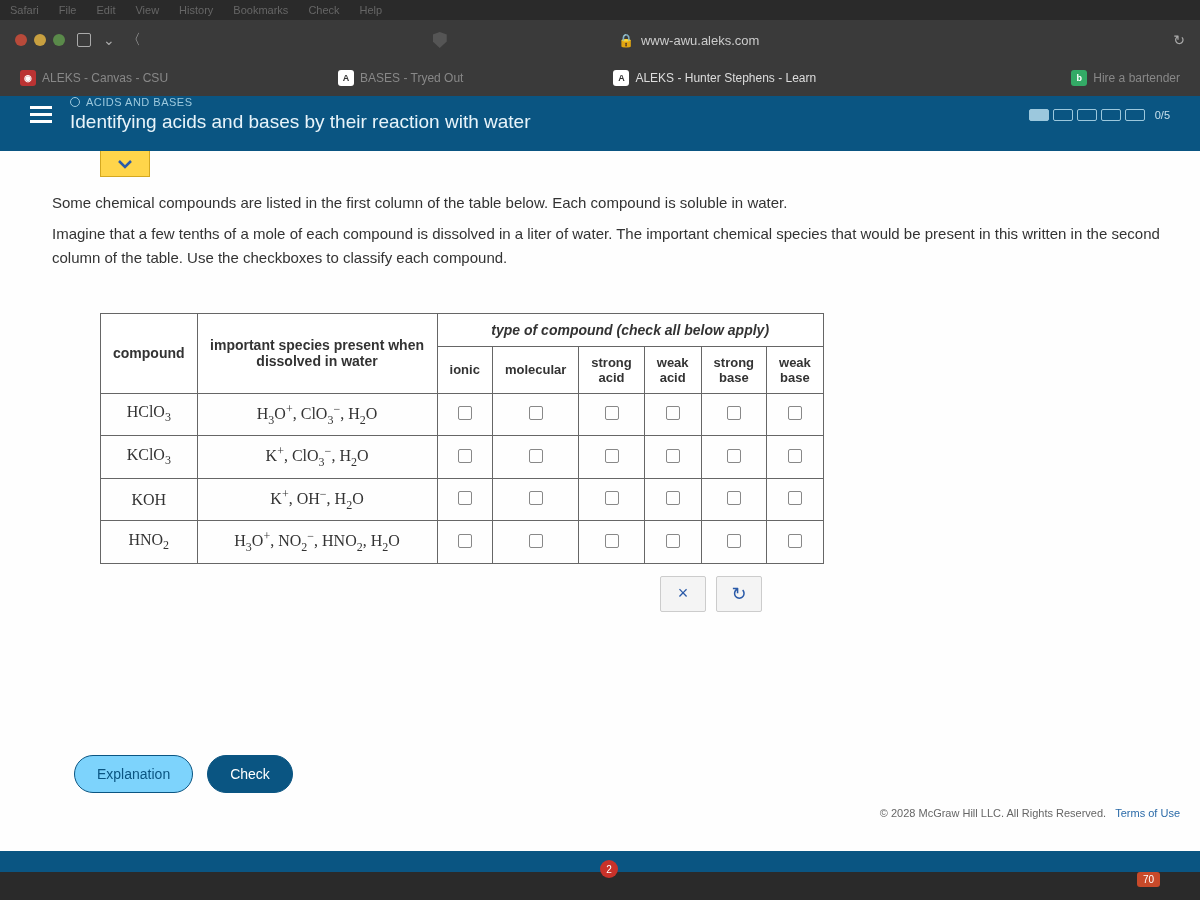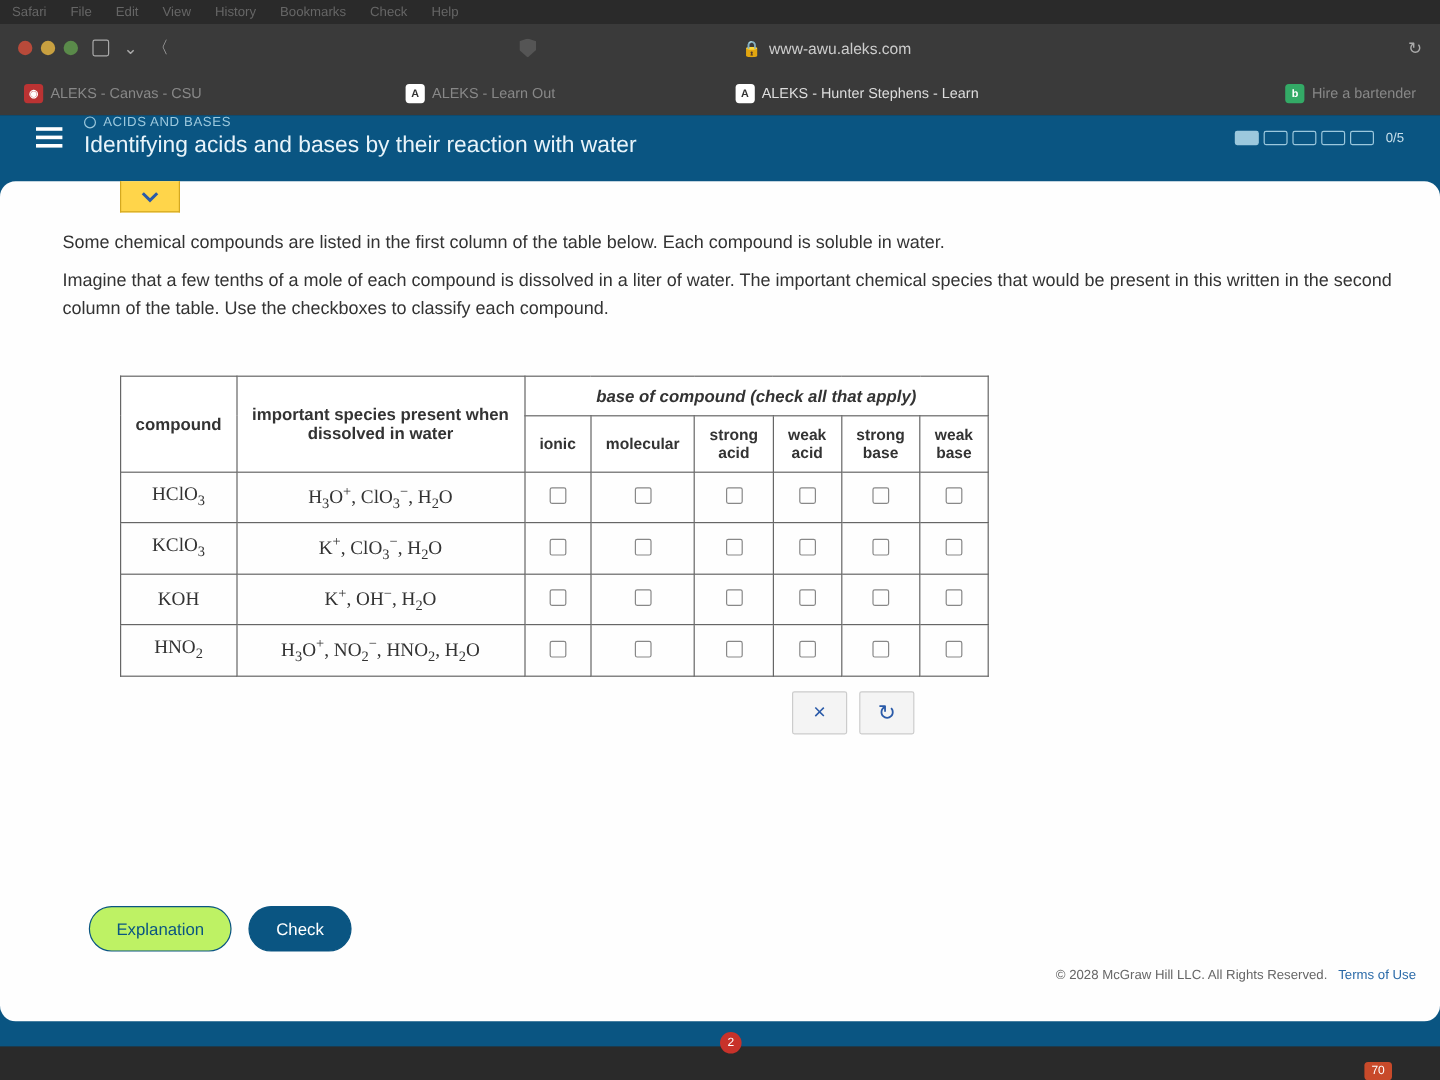--- a/index.html
+++ b/index.html
@@ -78,21 +78,20 @@
     .progress { margin-left: auto; display: flex; align-items: center; gap: 4px; }
     .pbox { width: 20px; height: 12px; border: 1.5px solid #9cc8dd; border-radius: 2px; }
     .pbox.fill { background: #9cc8dd; }
     .plabel { color: #c8e0ec; font-size: 11px; margin-left: 6px; }
     .panel {
       background: #fefefe;
       margin: 0 0 0 0;
       min-height: 700px;
       padding: 0;
       position: relative;
-      border-radius: 13px;
     }
     .expand-btn {
       position: absolute;
       top: 0;
       left: 100px;
       width: 50px;
       height: 26px;
       background: #ffd54a;
       border: 1px solid #d4a820;
       border-top: none;
@@ -126,25 +125,25 @@
     .colh { font-size: 13px; }
     .compound-cell { font-family: 'Times New Roman', serif; font-size: 16px; padding: 10px 18px; }
     .species-cell { font-family: 'Times New Roman', serif; font-size: 16px; padding: 10px 22px; white-space: nowrap; }
     .ck { width: 14px; height: 14px; border: 1.5px solid #888; border-radius: 2px; display: inline-block; cursor: pointer; }
     .sub { font-size: 0.75em; vertical-align: sub; }
     .sup { font-size: 0.75em; vertical-align: super; }
     .toolbtns { display: flex; gap: 10px; margin-left: 660px; margin-top: 12px; }
     .tbtn { width: 46px; height: 36px; border: 1px solid #ccc; background: #f4f4f4; display: flex; align-items: center; justify-content: center; cursor: pointer; color: #2a5aa8; font-size: 18px; border-radius: 2px; }
     .footer-btns { position: absolute; bottom: 58px; left: 74px; display: flex; gap: 14px; }
     .fbtn { padding: 10px 22px; border-radius: 20px; font-size: 14px; cursor: pointer; border: 1px solid #0a5582; }
-    .fbtn.light { background: #bef264; color: #0a5582; }
+    .fbtn.light { background: #7dd3fc; color: #0a5582; }
     .fbtn.dark { background: #0a5582; color: #fff; }
     .copyright { position: absolute; bottom: 32px; right: 20px; font-size: 11px; color: #666; }
     .copyright a { color: #2a6aa8; text-decoration: none; margin-left: 6px; }
-    .bottomchrome { position: absolute; bottom: 0; left: 0; right: 0; height: 28px; background: #2a2a2a; display: flex; align-items: flex-end; justify-content: flex-end; padding-right: 40px; gap: 8px; }
+    .bottomchrome { position: absolute; bottom: 0; left: 0; right: 0; height: 28px; background: #2a2a2a; display: flex; align-items: flex-start; justify-content: flex-end; padding-right: 40px; gap: 8px; }
     .badge { background: #c84a2a; color: #fff; font-size: 10px; padding: 2px 6px; border-radius: 3px; }
     .notif-dot { position: absolute; left: 50%; bottom: 22px; width: 18px; height: 18px; background: #c8322a; border-radius: 50%; color: #fff; font-size: 10px; display: flex; align-items: center; justify-content: center; }
   </style>
 </head>
 <body>
 
 <div class="menubar">
   <span>Safari</span>
   <span>File</span>
   <span>Edit</span>
@@ -172,21 +171,21 @@
   <span class="reload">↻</span>
 </div>
 
 <div class="tabbar">
   <div class="tab">
     <div class="tab-icon">◉</div>
     <span>ALEKS - Canvas - CSU</span>
   </div>
   <div class="tab" style="margin-left:140px;">
     <div class="tab-icon a">A</div>
-    <span>ALEKS - Learn Out</span>
+    <span>BASES - Tryed Out</span>
   </div>
   <div class="tab active" style="margin-left:120px;">
     <div class="tab-icon a">A</div>
     <span>ALEKS - Hunter Stephens - Learn</span>
   </div>
   <div class="tab" style="margin-left:auto;">
     <div class="tab-icon b">b</div>
     <span>Hire a bartender</span>
   </div>
 </div>
@@ -224,21 +223,21 @@
     <div class="instruction">
       <p>Some chemical compounds are listed in the first column of the table below. Each compound is soluble in water.</p>
       <p>Imagine that a few tenths of a mole of each compound is dissolved in a liter of water. The important chemical species that would be present in this written in the second column of the table. Use the checkboxes to classify each compound.</p>
     </div>
 
     <table class="main-table">
       <tbody>
           <tr class="sup-header">
         <th rowspan="2">compound</th>
         <th rowspan="2" style="width:240px;text-align:center;">important species present when dissolved in water</th>
-        <th colspan="6"><i>base of compound (check all that apply)</i></th>
+        <th colspan="6"><i>type of compound (check all below apply)</i></th>
       </tr>
       <tr>
         <th class="colh">ionic</th>
         <th class="colh">molecular</th>
         <th class="colh" style="width:52px;"><span>strong<br>acid</span></th>
         <th class="colh" style="width:48px;"><span>weak<br>acid</span></th>
         <th class="colh" style="width:52px;"><span>strong<br>base</span></th>
         <th class="colh" style="width:48px;"><span>weak<br>base</span></th>
       </tr>
       <tr>

